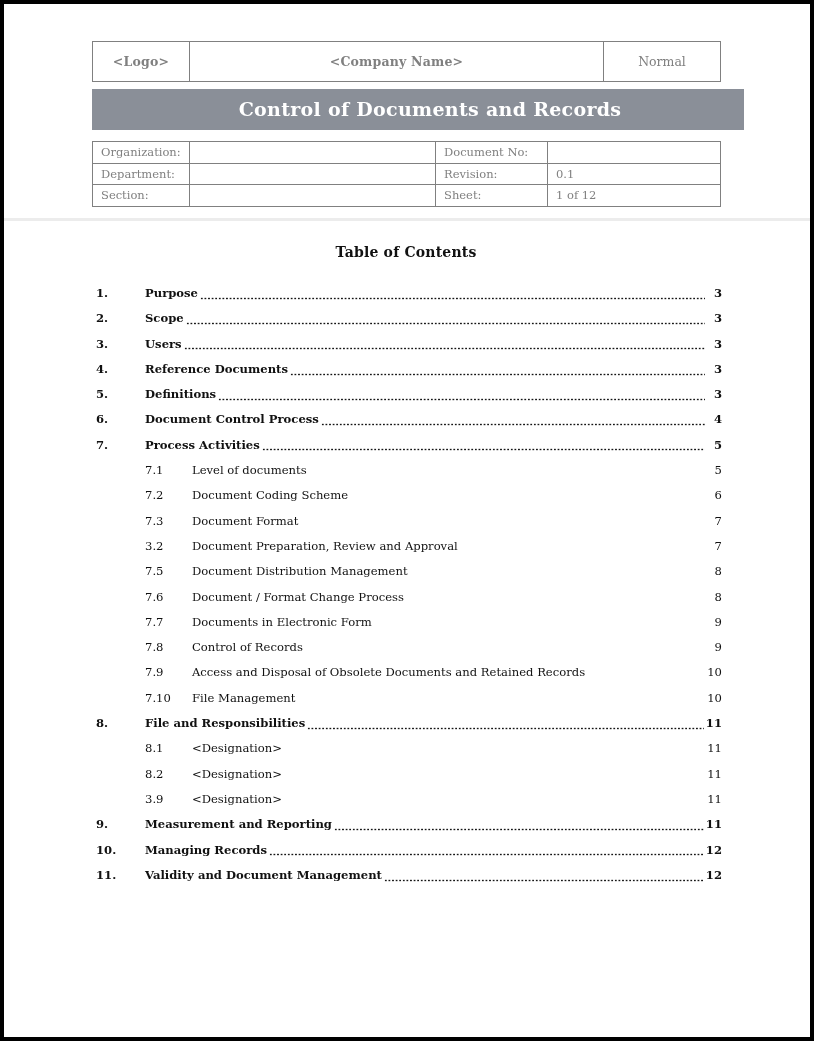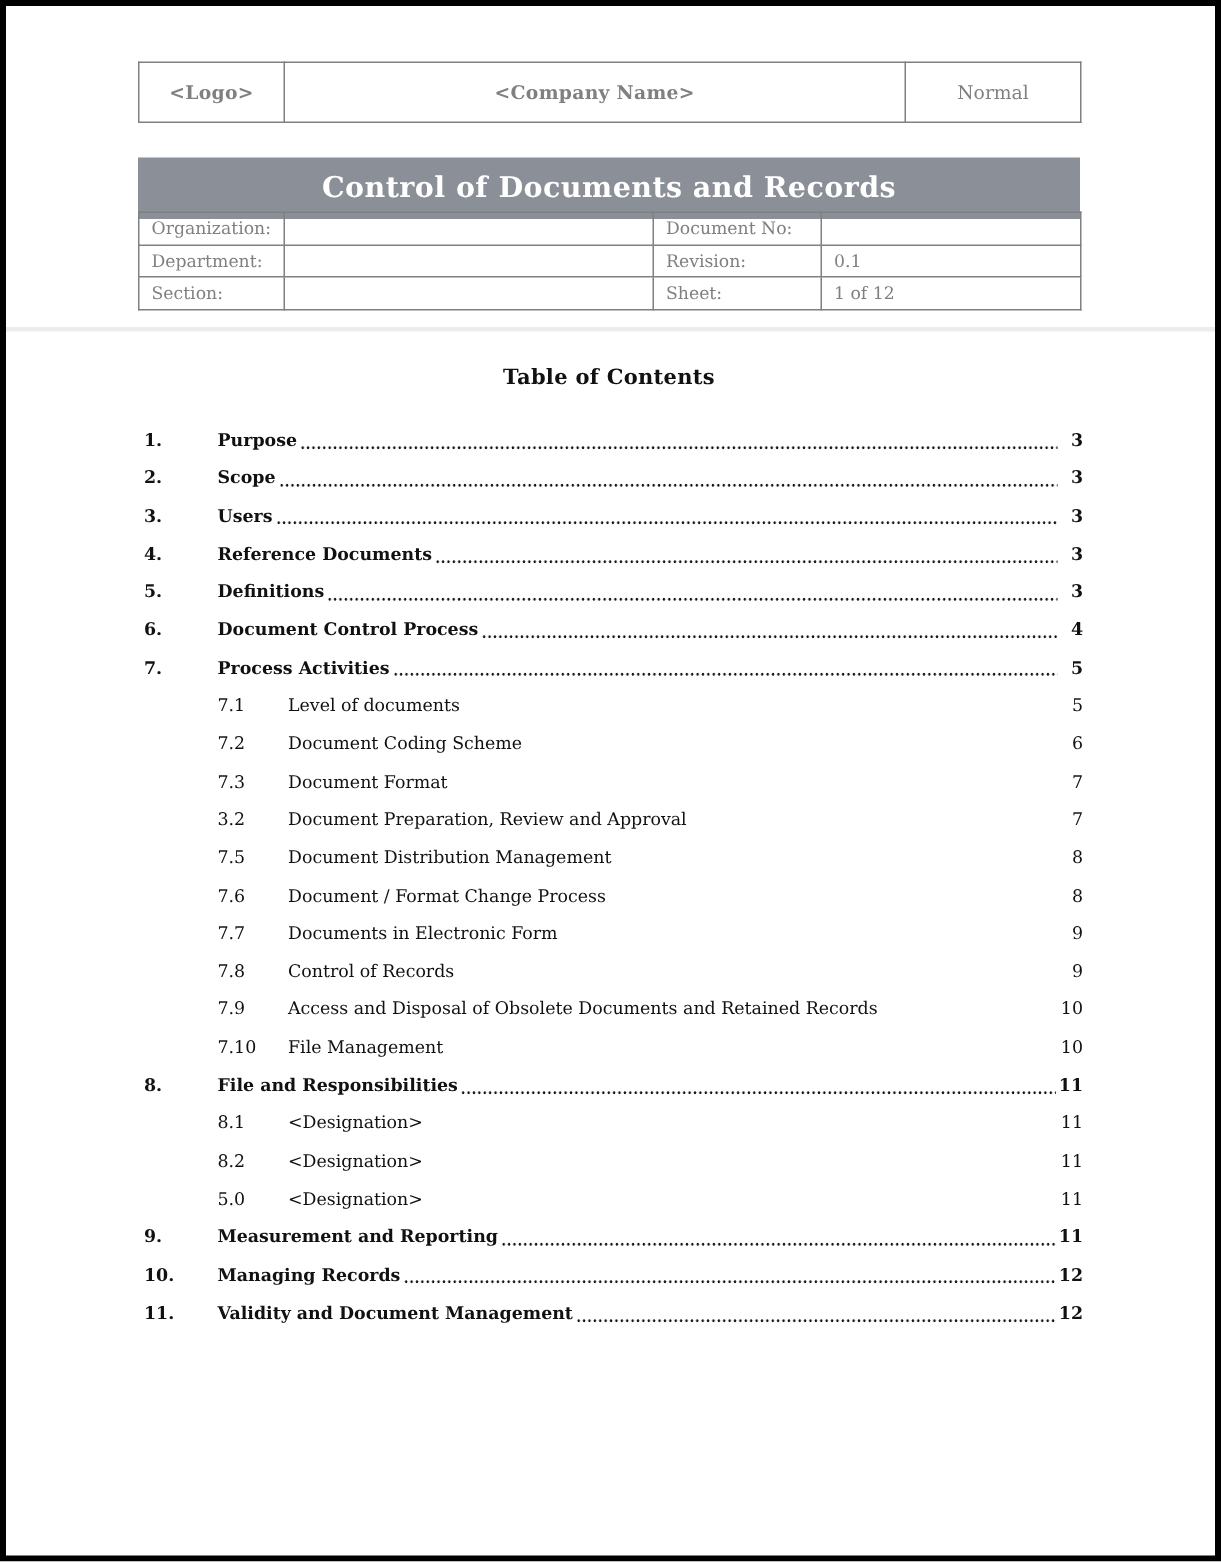--- a/index.html
+++ b/index.html
@@ -23,23 +23,23 @@
   .header-table{position:absolute;top:37px;left:88px;width:628px;}
   .header-table td{
     border:1.3px solid var(--table-border);height:37px;text-align:center;
     vertical-align:middle;color:var(--header-text);font-size:12.5px;
     overflow:hidden;white-space:nowrap;
   }
   .cell-logo,.cell-company{font-weight:bold;letter-spacing:.2px;}
 
   
   .title-banner{
-    position:absolute;top:101px;left:88px;width:628px;height:41px;
+    position:absolute;top:85px;left:88px;width:628px;height:41px;
     background:var(--banner-bg);color:var(--banner-text);
-    font-weight:bold;font-size:19px;line-height:41px;text-align:center;letter-spacing:.3px;
+    font-weight:bold;font-size:19px;line-height:41px;text-align:center;letter-spacing:.3px;padding-left:24px;
   }
 
   
   .meta-table{position:absolute;top:137px;left:88px;width:628px;}
   .meta-table td{
     border:1.3px solid var(--table-border);height:20.5px;vertical-align:middle;
     color:var(--header-text);font-weight:normal;font-size:11.5px;
     padding:0 0 0 8px;overflow:hidden;white-space:nowrap;
   }
 
@@ -239,21 +239,21 @@
       <span class="toc-dots"></span>
       <span class="toc-page">11</span>
     </div>
       <div class="toc-row level2">
       <span class="toc-num">8.2</span>
       <span class="toc-title">&lt;Designation&gt;</span>
       <span class="toc-dots"></span>
       <span class="toc-page">11</span>
     </div>
       <div class="toc-row level2">
-      <span class="toc-num">5.0</span>
+      <span class="toc-num">3.9</span>
       <span class="toc-title">&lt;Designation&gt;</span>
       <span class="toc-dots"></span>
       <span class="toc-page">11</span>
     </div>
       <div class="toc-row level1">
       <span class="toc-num">9.</span>
       <span class="toc-title">Measurement and Reporting</span>
       <span class="toc-dots"></span>
       <span class="toc-page">11</span>
     </div>

